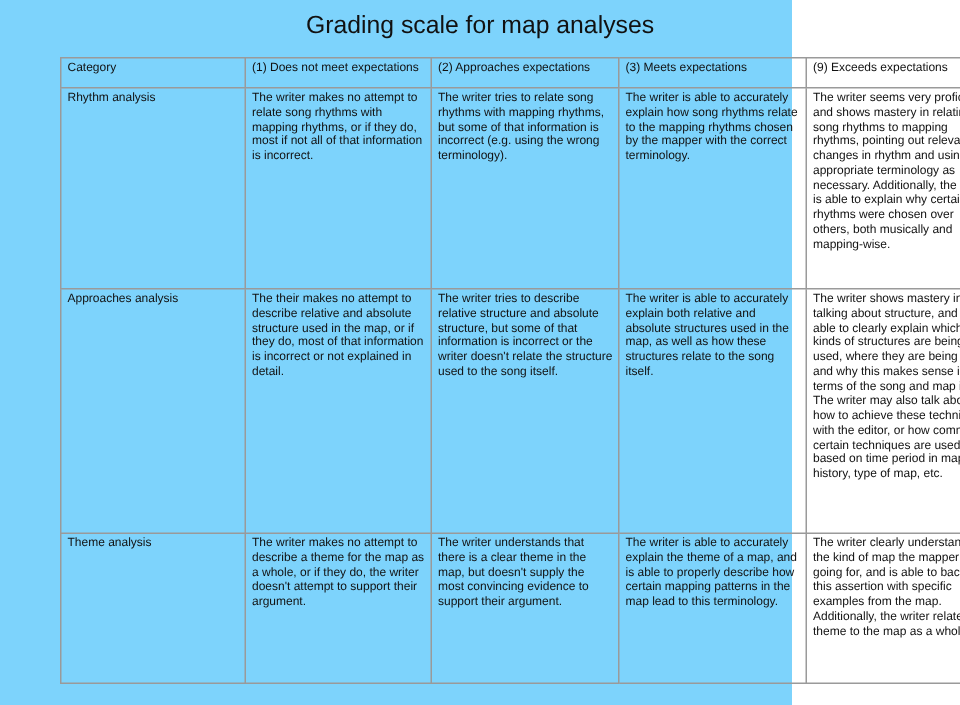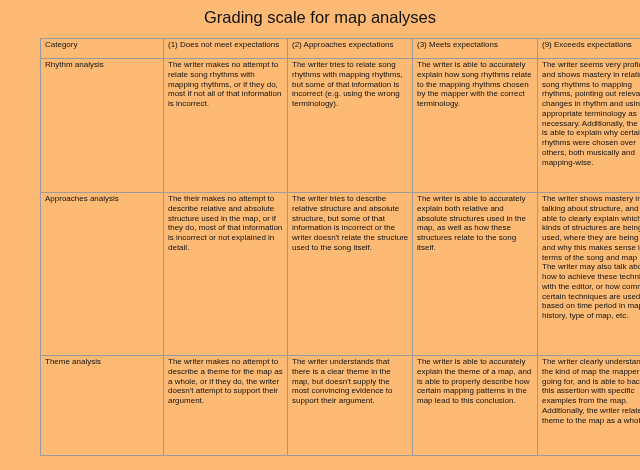--- a/index.html
+++ b/index.html
@@ -3,21 +3,21 @@
 <meta charset="utf-8">
 <style>
   * { box-sizing: border-box; margin: 0; padding: 0; }
   html, body {
     width: 640px; height: 470px;
     background: #ffffff;
     font-family: "Liberation Sans", sans-serif;
     color: #111111;
     overflow: hidden;
   }
-  .page { position: relative; width: 640px; height: 470px; background: #fdba74; }
+  .page { position: relative; width: 528px; height: 470px; background: #7dd3fc; }
   .title {
     position: absolute;
     top: 8px; left: 0; width: 640px;
     text-align: center;
     font-size: 16.5px;
     font-weight: 400;
     color: #111111;
     letter-spacing: 0px;
   }
   table.rubric {
@@ -84,19 +84,19 @@
         <td>Approaches analysis</td>
         <td>The their makes no attempt to describe relative and absolute structure used in the map, or if they do, most of that information is incorrect or not explained in detail.</td>
         <td>The writer tries to describe relative structure and absolute structure, but some of that information is incorrect or the writer doesn't relate the structure used to the song itself.</td>
         <td>The writer is able to accurately explain both relative and absolute structures used in the map, as well as how these structures relate to the song itself.</td>
         <td>The writer shows mastery in talking about structure, and is able to clearly explain which kinds of structures are being used, where they are being used, and why this makes sense in terms of the song and map itself. The writer may also talk about how to achieve these techniques with the editor, or how common certain techniques are used based on time period in mapping history, type of map, etc.</td>
       </tr>
       <tr class="row-3">
         <td>Theme analysis</td>
         <td>The writer makes no attempt to describe a theme for the map as a whole, or if they do, the writer doesn't attempt to support their argument.</td>
         <td>The writer understands that there is a clear theme in the map, but doesn't supply the most convincing evidence to support their argument.</td>
-        <td>The writer is able to accurately explain the theme of a map, and is able to properly describe how certain mapping patterns in the map lead to this conclusion.</td>
+        <td>The writer is able to accurately explain the theme of a map, and is able to properly describe how certain mapping patterns in the map lead to this terminology.</td>
         <td>The writer clearly understands the kind of map the mapper was going for, and is able to back up this assertion with specific examples from the map. Additionally, the writer relates the theme to the map as a whole.</td>
       </tr>
     </tbody>
   </table>
 
 </div>
 
 </body></html>

